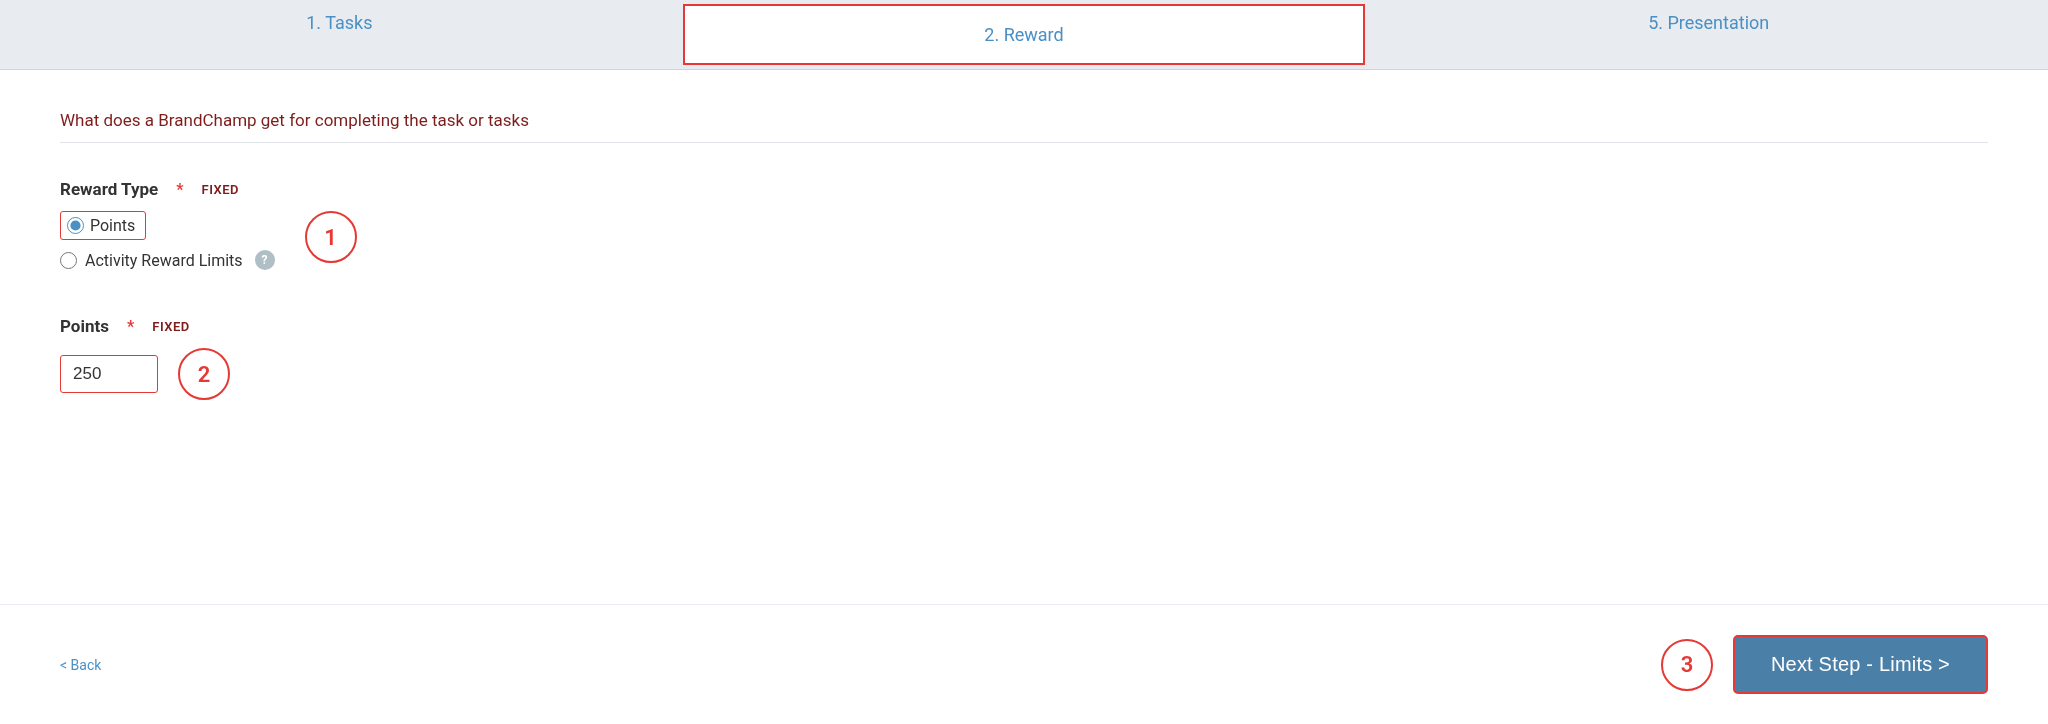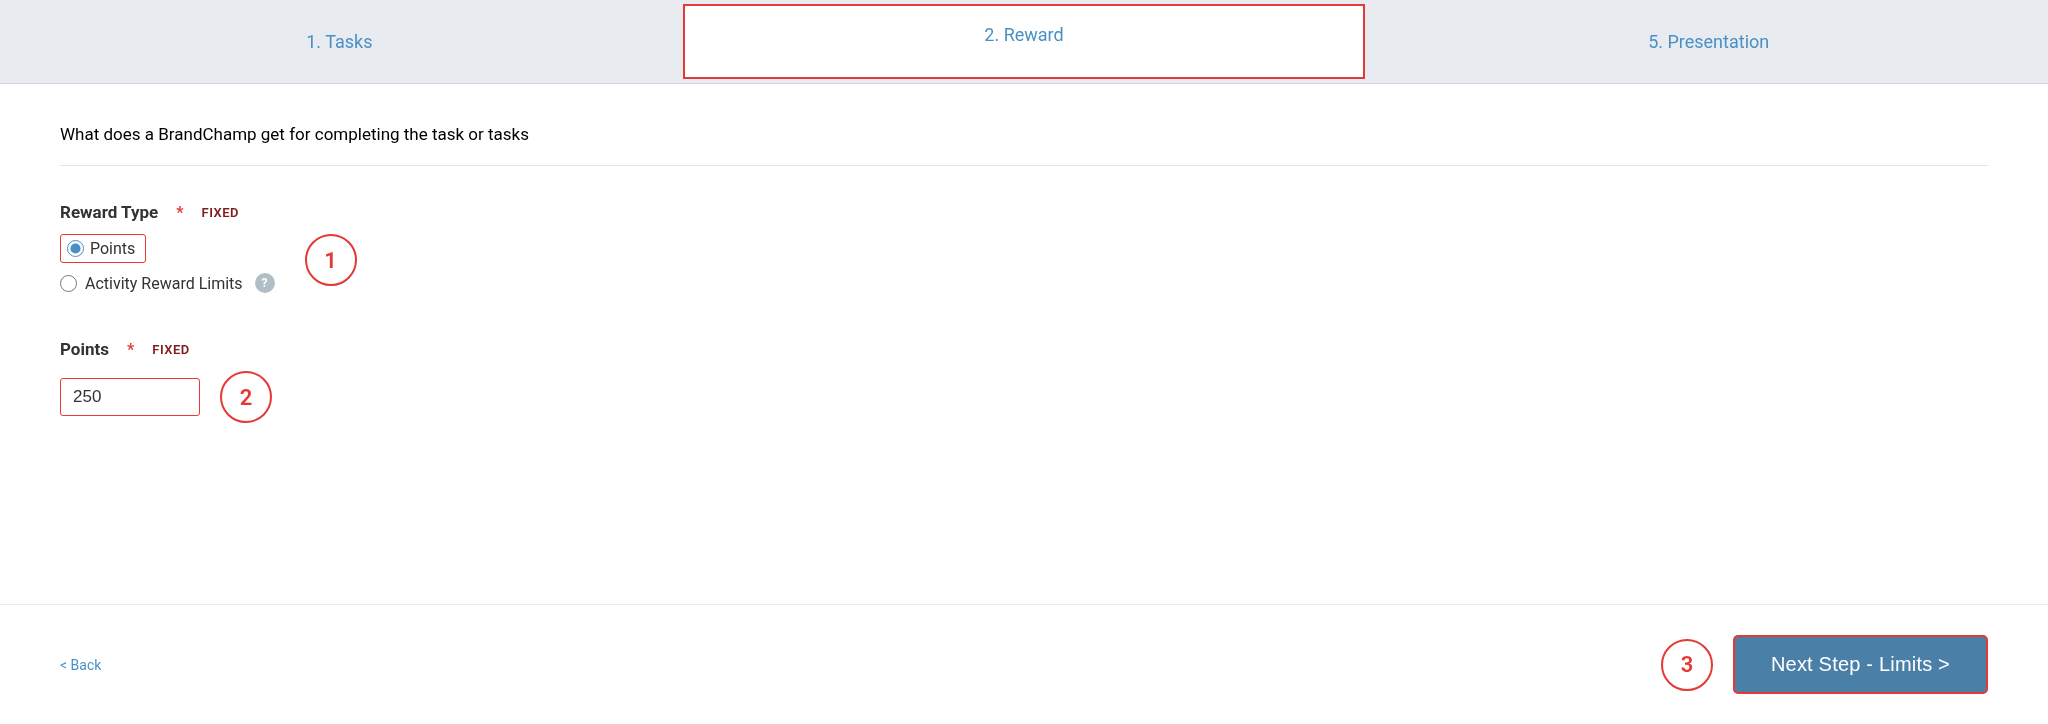--- a/index.html
+++ b/index.html
@@ -20,44 +20,44 @@
     }
     
     .steps-nav {
       display: flex;
       background: #e8ecf0;
       border-bottom: 1px solid #d0d5db;
     }
     .step-item {
       flex: 1;
       text-align: center;
-      padding: 31px 10px;
+      padding: 12px 10px;
       font-size: 18px;
       color: #4a90c4;
       cursor: pointer;
       position: relative;
     }
     .step-item.active {
       border: 2px solid #e53935;
       background: #fff;
       margin: 4px;
       padding: 18px 10px;
     }
     
     .main-content {
       background: #fff;
       margin: 0;
       flex: 1;
       padding: 40px 60px 40px 60px;
       position: relative;
     }
     .subtitle {
-      color: #000000;
+      color: #7f1d1d;
       font-size: 17px;
-      margin-bottom: 21px;
+      margin-bottom: 12px;
     }
     .divider {
       border: none;
       border-top: 1px solid #e0e4ea;
       margin-bottom: 36px;
     }
     .field-group {
       margin-bottom: 36px;
     }
     .field-label {
@@ -133,21 +133,21 @@
     .points-input-wrapper {
       display: flex;
       align-items: center;
       gap: 20px;
     }
     .points-input {
       border: 1.5px solid #e53935;
       border-radius: 3px;
       padding: 8px 12px;
       font-size: 17px;
-      width: 140px;
+      width: 98px;
       color: #333;
       outline: none;
     }
     
     .footer {
       display: flex;
       justify-content: space-between;
       align-items: center;
       padding: 30px 60px;
       background: #fff;

